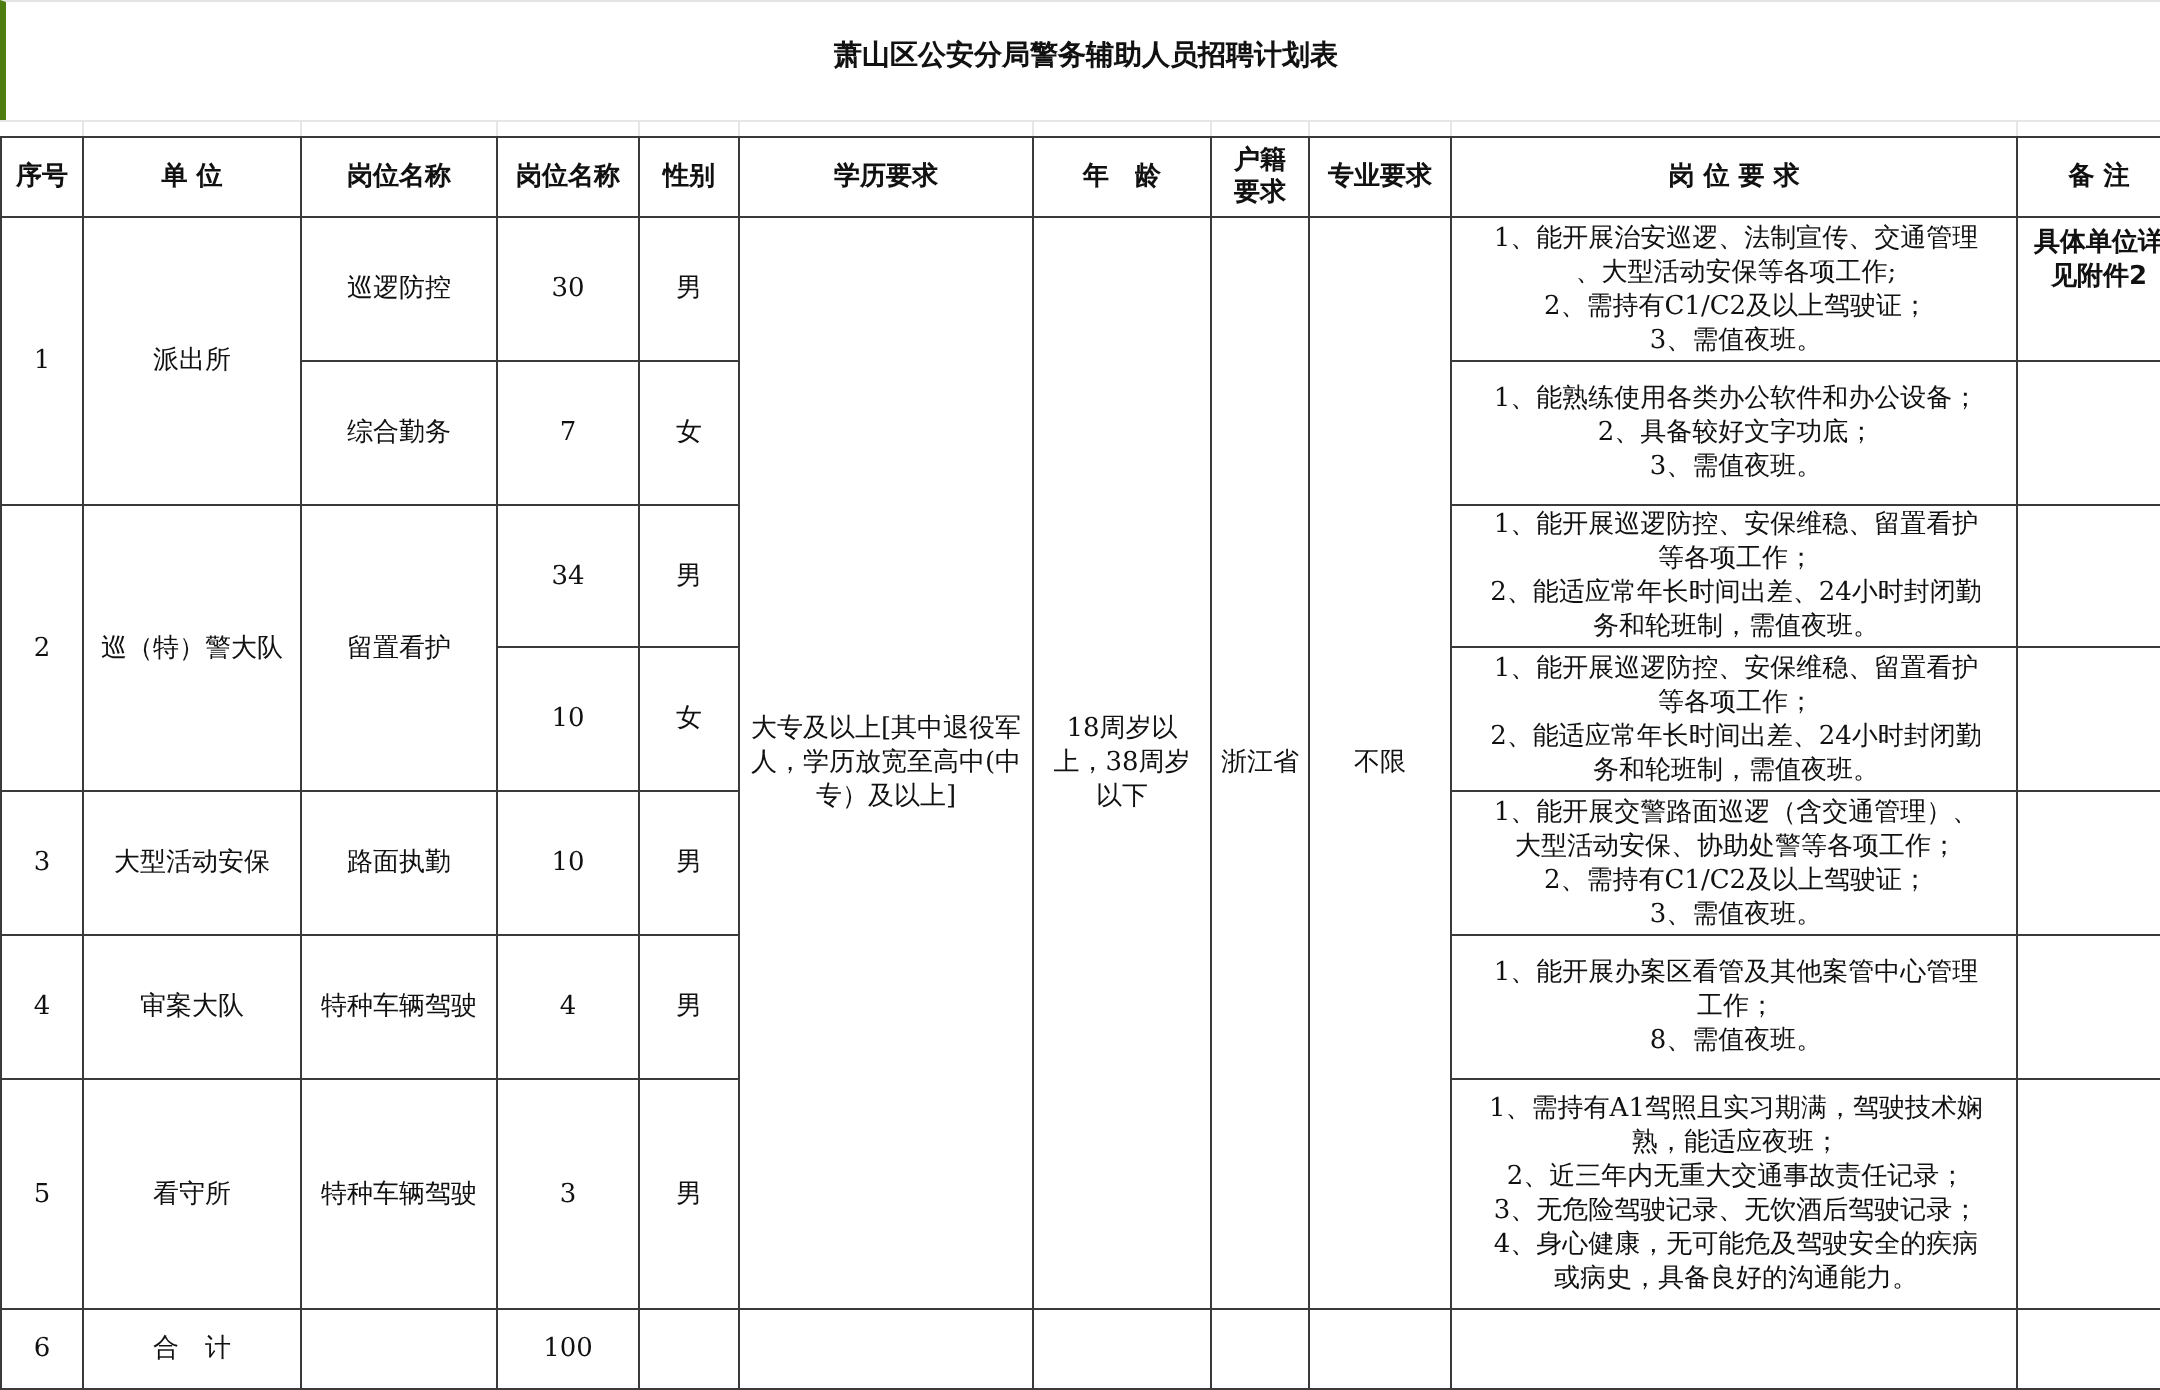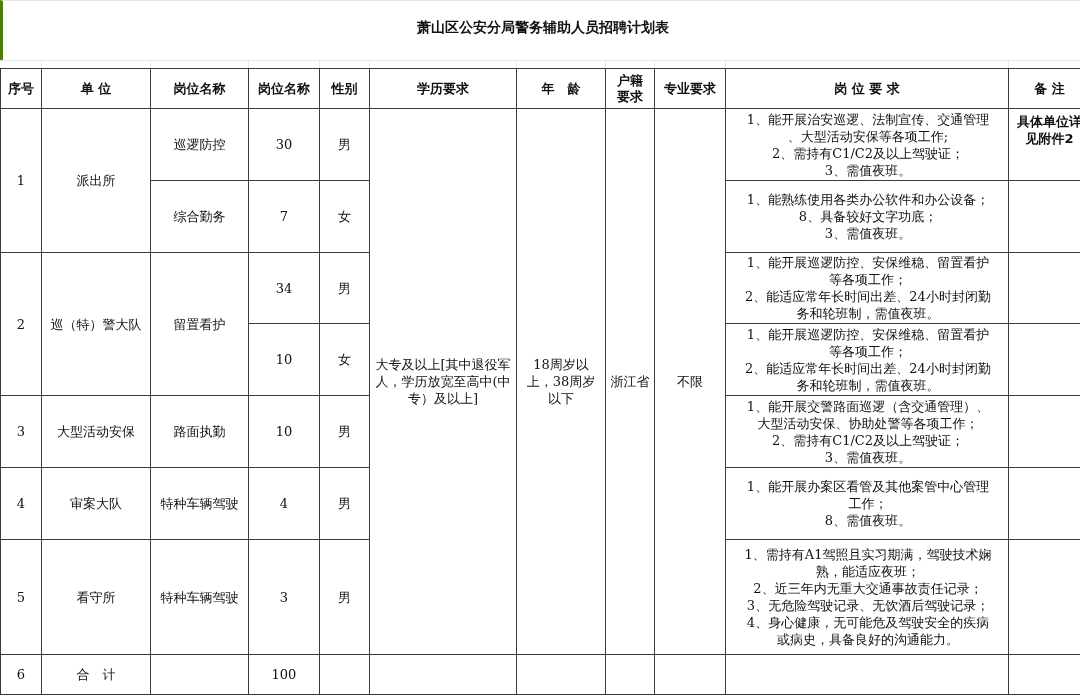--- a/index.html
+++ b/index.html
@@ -96,21 +96,21 @@
       </td>
       <td class="note" style="padding-left:4px;padding-right:4px">具体单位详见附件2</td>
     </tr>
 
     <tr style="height:72px">
       <td>综合勤务</td>
       <td>7</td>
       <td>女</td>
       <td class="req">
         <div>1、能熟练使用各类办公软件和办公设备；</div>
-        <div>8、具备较好文字功底；</div>
+        <div>2、具备较好文字功底；</div>
         <div>3、需值夜班。</div>
       </td>
       <td></td>
     </tr>
 
     <tr style="height:71px">
       <td rowspan="2">2</td>
       <td rowspan="2">巡（特）警大队</td>
       <td rowspan="2">留置看护</td>
       <td>34</td>

